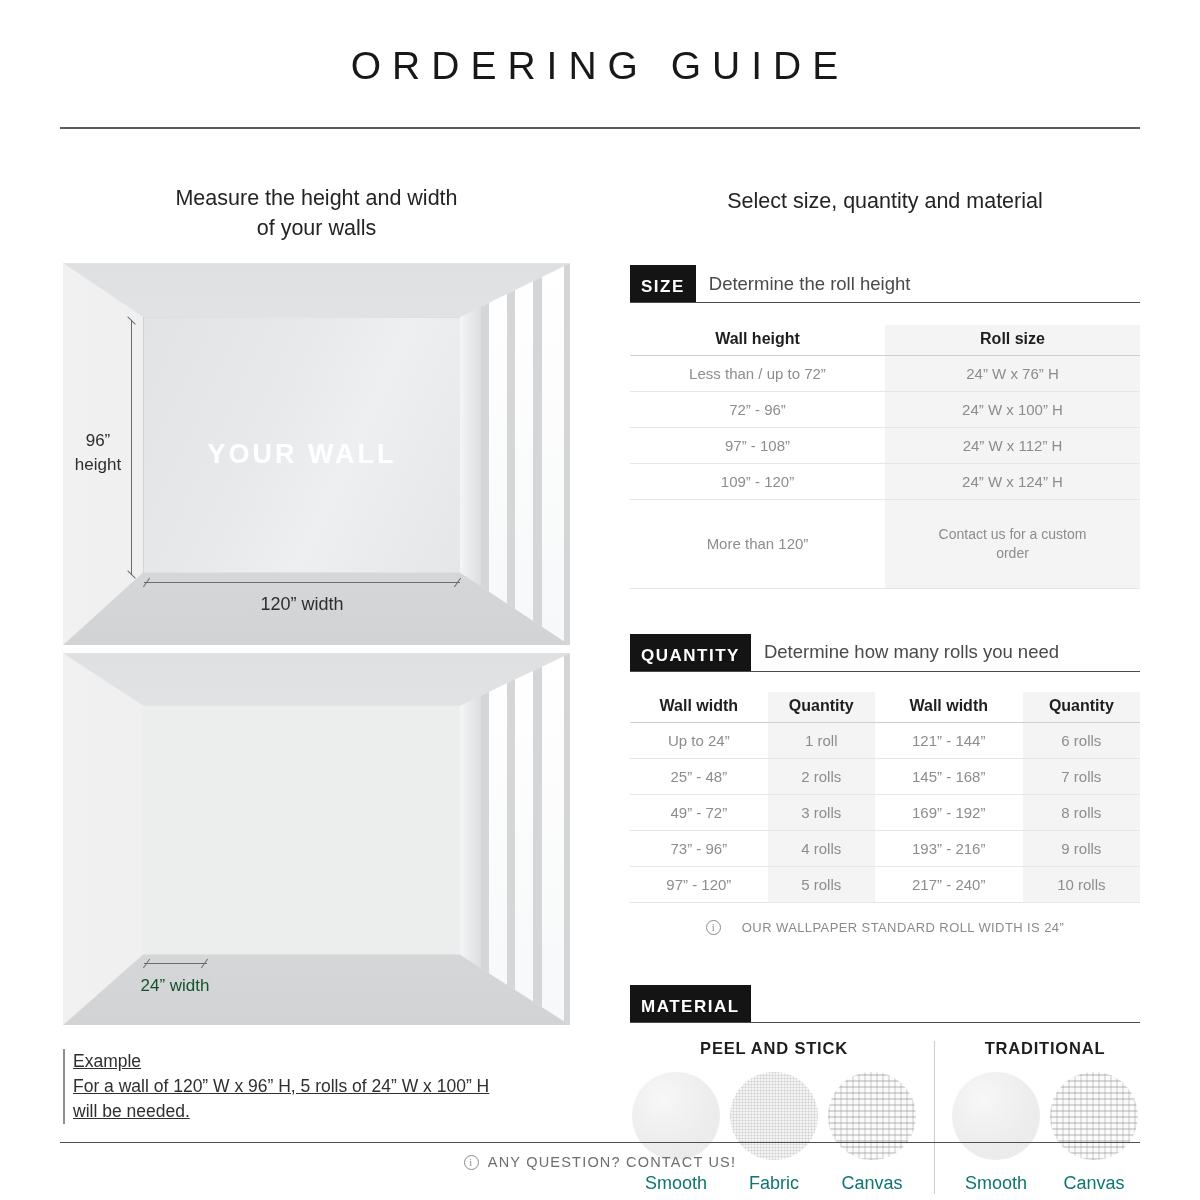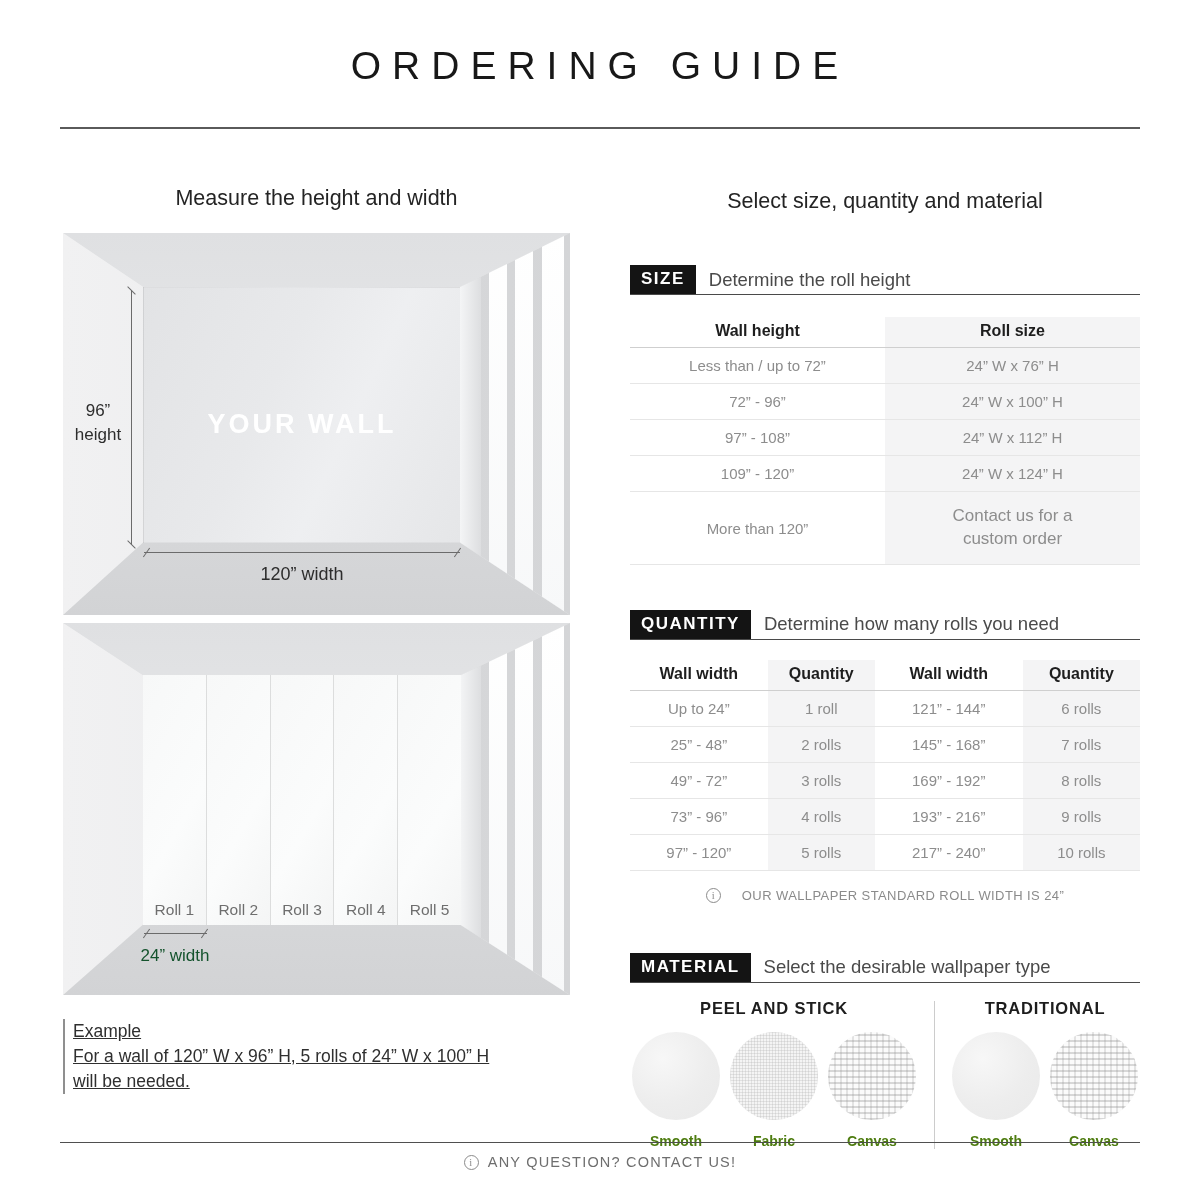--- a/index.html
+++ b/index.html
@@ -69,32 +69,32 @@
                     font-size:17px; color:#14532d; }
 
   
   .example { margin-top:24px; border-left:2px solid #8f8f8f; padding-left:8px;
              font-size:17.5px; color:#2f2f2f; line-height:1.42;text-decoration:underline; }
 
   
   .section { margin-top:0; }
   .sec-head { display:flex; align-items:center; gap:13px; border-bottom:1px solid #4a4a4a; }
   .badge { background:#141414; color:#ffffff; font-size:17px; font-weight:700;
-           letter-spacing:1.5px; padding:4px 11px 5px; }
+           letter-spacing:1.5px; padding:12px 11px 5px; }
   .sec-sub { font-size:18.5px; color:#4a4a4a; }
 
   table { width:100%; border-collapse:collapse; table-layout:fixed; }
   th { font-size:16px; font-weight:700; color:#1e1e1e; text-align:center; padding:5px 4px 7px; }
   td { font-size:15px; color:#8d8d8d; text-align:center; padding:9px 4px; }
   .alt { background:#f4f4f5; }
   thead tr { border-bottom:1px solid #cfcfcf; }
   tbody tr { border-bottom:1px solid #e6e6e6; }
   .size-table { margin-top:22px; }
   .qty-table  { margin-top:20px; }
-  .wrapcell { display:block; width:150px; margin:4px auto; font-size:17px; line-height:1.35; }
+  .wrapcell { display:block; width:150px; margin:16px auto; font-size:14px; line-height:1.35; }
 
   .note { display:flex; justify-content:center; align-items:center; gap:21px; margin-top:17px;
           font-size:13px; color:#8b8b8b; letter-spacing:0.4px; }
   .info-icon { flex:0 0 auto; width:15px; height:15px; border:1px solid #8b8b8b; border-radius:50%;
                display:inline-flex; align-items:center; justify-content:center;
                font-size:10.5px; color:#8b8b8b; }
   .info-icon::before { content:"i"; font-family:"Liberation Serif", serif; }
 
   .size-section { margin-top:49px; }
   .qty-section  { margin-top:45px; }
@@ -108,38 +108,39 @@
   .swatch { width:88px; height:88px; border-radius:50%; }
   .tex-smooth { background:#efefef;
                 background-image:radial-gradient(circle at 35% 30%, #f7f7f7 0%, #ededed 55%, #e9e9e9 100%); }
   .tex-fabric { background-color:#f4f4f4;
                 background-image:repeating-linear-gradient(0deg, rgba(180,180,180,.30) 0 1px, transparent 1px 3px),
                                  repeating-linear-gradient(90deg, rgba(180,180,180,.30) 0 1px, transparent 1px 3px); }
   .tex-canvas { background-color:#fbfbfb;
                 background-image:repeating-linear-gradient(0deg, rgba(140,140,140,.32) 0 2px, transparent 2px 6px),
                                  repeating-linear-gradient(90deg, rgba(140,140,140,.22) 0 2px, transparent 2px 6px); }
   .mat-divider { width:1px; background:#cccccc; margin:2px 14px 0; }
-  .mat-label { margin-top:13px; font-size:14px; color:#4d7c0f; font-weight:700; }
+  .mat-label { margin-top:13px; font-size:18px; color:#0f766e; font-weight:400; }
 
   
   .footer-rule { position:absolute; left:60px; right:60px; top:1142px; border-top:1px solid #4f4f4f; }
   .footer { position:absolute; left:0; right:0; top:1154px; display:flex; justify-content:center;
             align-items:center; gap:9px; font-size:14.5px; letter-spacing:1.2px; color:#6e6e6e; }
 </style>
 </head>
 <body>
 
 <div class="page">
 
   <div class="title">ORDERING GUIDE</div>
   <div class="title-rule"></div>
 
   <div class="col-left">
     <div class="col-heading">
       <div>Measure the height and width</div>
+      <div>of your walls</div>
     </div>
 
     <div class="room room1">
       <div class="part ceiling"></div>
       <div class="part leftwall"></div>
       <div class="backwall"></div>
       <div class="part floor"></div>
       <div class="part window">
         <div class="pillar"></div>
         <div class="pane p1"></div>
@@ -160,37 +161,20 @@
     <div class="room room2">
       <div class="part ceiling"></div>
       <div class="part leftwall"></div>
       <div class="part floor"></div>
       <div class="part window">
         <div class="pillar"></div>
         <div class="pane p1"></div>
         <div class="pane p2"></div>
         <div class="pane p3"></div>
       </div>
-      <div class="panels">
-          <div class="panel">
-            <span class="roll-label">Roll 1</span>
-          </div>
-          <div class="panel">
-            <span class="roll-label">Roll 2</span>
-          </div>
-          <div class="panel">
-            <span class="roll-label">Roll 3</span>
-          </div>
-          <div class="panel">
-            <span class="roll-label">Roll 4</span>
-          </div>
-          <div class="panel">
-            <span class="roll-label">Roll 5</span>
-          </div>
-        </div>
       <div class="dim-h r2-dimh"></div>
       <div class="r2-width-label">24” width</div>
     </div>
 
     <div class="example">
       <div>Example</div>
       <div>For a wall of 120” W x 96” H, 5 rolls of 24” W x 100” H</div>
       <div>will be needed.</div>
     </div>
   </div>
@@ -296,21 +280,20 @@
       </table>
       <div class="note">
         <span class="info-icon"></span>
         <span>OUR WALLPAPER STANDARD ROLL WIDTH IS 24”</span>
       </div>
     </div>
 
     <div class="section mat-section">
       <div class="sec-head">
         <span class="badge">MATERIAL</span>
-        <span class="sec-sub">Select the desirable wallpaper type</span>
       </div>
       <div class="mat-wrap">
           <div class="mat-group">
             <div class="mat-title">PEEL AND STICK</div>
             <div class="mat-row">
               <div class="mat-item">
                 <div class="swatch tex-smooth"></div>
                 <div class="mat-label">Smooth</div>
               </div>
               <div class="mat-item">

